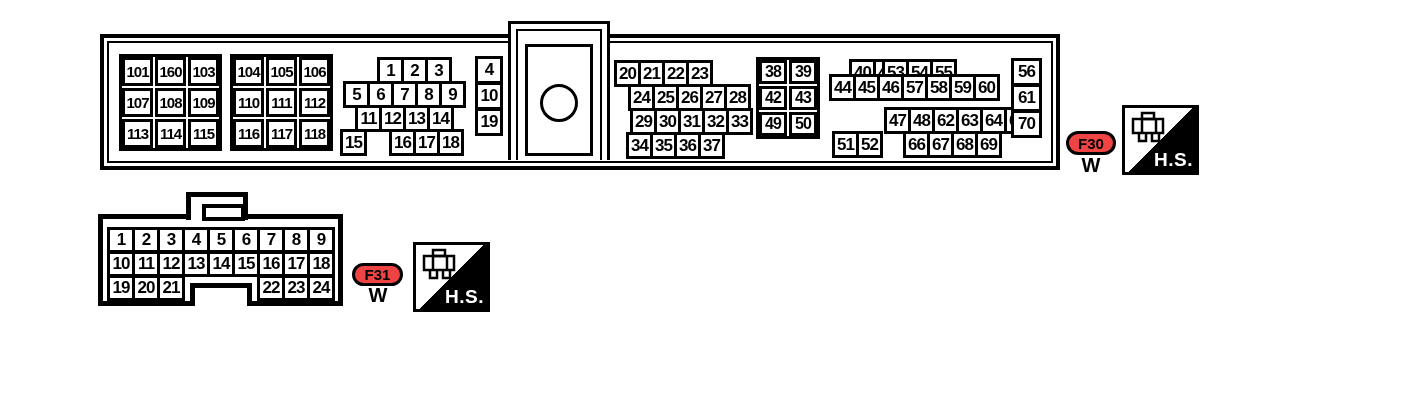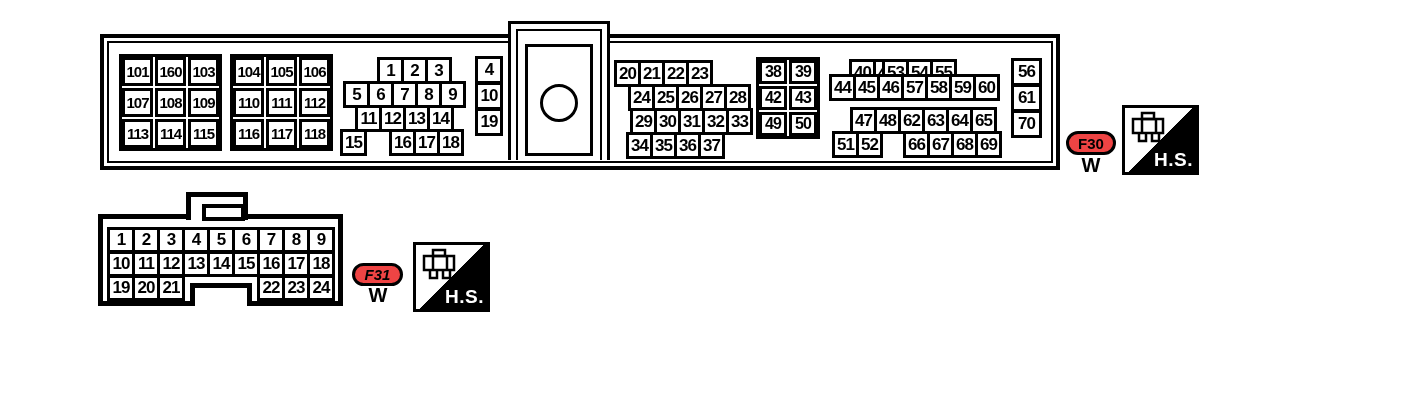--- a/index.html
+++ b/index.html
@@ -45,21 +45,21 @@
   .f31-body{left:98px;top:214px;width:245px;height:92px;border:5px solid #000;background:#fff;}
   .f31-tab{left:186px;top:192px;width:62px;height:28px;border:5px solid #000;border-bottom:none;background:#fff;z-index:2;}
   .f31-latch{left:202px;top:204px;width:43px;height:17px;border:4px solid #000;background:#fff;z-index:3;}
   .f31-notch{left:190px;top:283px;width:62px;height:23px;border:5px solid #000;border-bottom:none;background:#fff;z-index:2;}
   .f31-body,.f31-tab,.f31-latch,.f31-notch{box-sizing:border-box;}
 
   
   .oval{border:3px solid #000;border-radius:13px;background:#ef4444;display:flex;align-items:center;justify-content:center;
         font-weight:bold;font-size:15px;}
   .f30-oval{left:1066px;top:131px;width:50px;height:24px;}
-  .f31-oval{left:352px;top:263px;width:51px;height:23px;font-style:italic;}
+  .f31-oval{left:352px;top:263px;width:51px;height:23px;}
   .wire{width:50px;text-align:center;font-size:20px;font-weight:bold;}
   .f30-w{left:1066px;top:154px;}
   .f31-w{left:353px;top:284px;}
 
   
   .hs-box{width:77px;height:70px;border:3px solid #000;
           background:linear-gradient(135deg,#ffffff 49.6%,#000000 50.2%);}
   .hs-f30{left:1122px;top:105px;}
   .hs-f31{left:413px;top:242px;}
   .hs-text{position:absolute;right:3px;bottom:1px;color:#fff;font-size:19px;font-weight:bold;letter-spacing:0.5px;}
@@ -181,21 +181,21 @@
     </div>
   <div class="abs pin-row" style="left:829px;top:74px;">
       <span class="pin">44</span>
       <span class="pin">45</span>
       <span class="pin">46</span>
       <span class="pin">57</span>
       <span class="pin">58</span>
       <span class="pin">59</span>
       <span class="pin">60</span>
     </div>
-  <div class="abs pin-row" style="left:841px;top:107px;padding-left:9px;">
+  <div class="abs pin-row" style="left:875px;top:107px;padding-left:9px;">
       <span class="pin">47</span>
       <span class="pin">48</span>
       <span class="pin">62</span>
       <span class="pin">63</span>
       <span class="pin">64</span>
       <span class="pin">65</span>
     </div>
   <div class="abs pin-row" style="left:832px;top:131px;">
       <span class="pin">51</span>
       <span class="pin">52</span>

